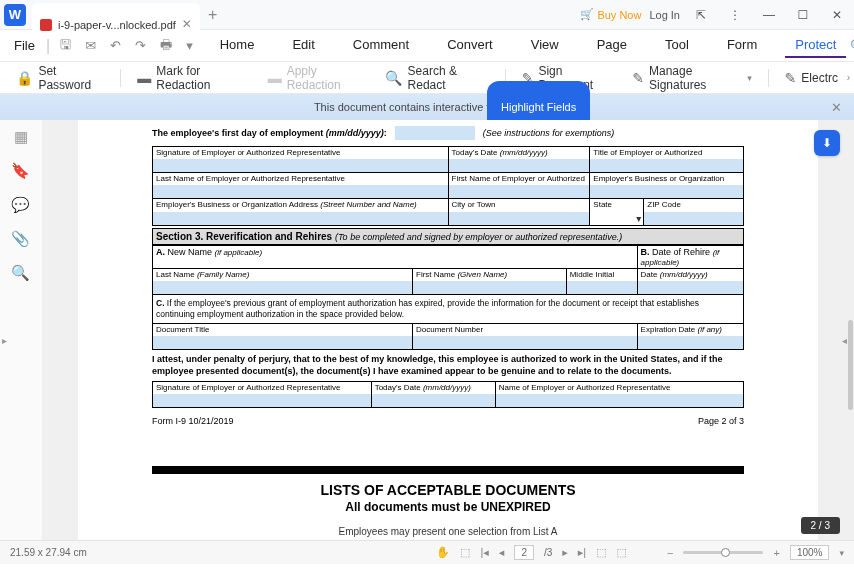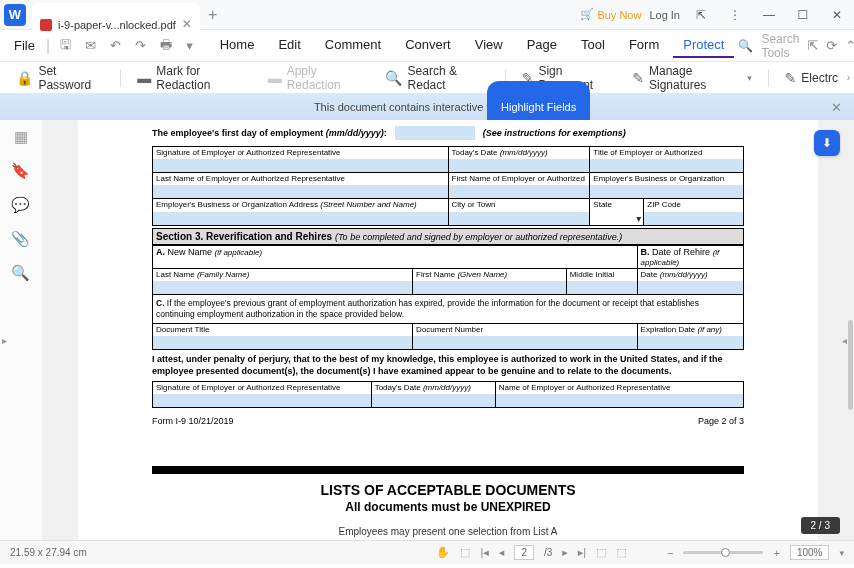--- a/index.html
+++ b/index.html
@@ -11,21 +11,21 @@
 .tab-close{margin-left:auto;color:#888;font-size:12px;cursor:pointer}
 .new-tab{color:#888;font-size:16px;margin-left:8px;cursor:pointer}
 .tb-right{margin-left:auto;display:flex;align-items:center;gap:8px;padding-right:4px}
 .buy-now{color:#f39c12;font-size:11px;display:flex;align-items:center;gap:3px}
 .login{font-size:11px;color:#555}
 .win-btn{width:26px;height:26px;display:flex;align-items:center;justify-content:center;color:#555;font-size:12px}
 .menubar{height:32px;display:flex;align-items:center;padding:0 8px;gap:4px;border-bottom:1px solid #e8e8e8}
 .file-menu{font-size:13px;color:#222;padding:4px 6px}
 .mb-icon{color:#888;font-size:13px;padding:3px 5px}
 .mb-sep{color:#ccc;margin:0 1px}
-.tabs-nav{display:flex;gap:4px;margin-left:8px}
+.tabs-nav{display:flex;gap:18px;margin-left:8px}
 .nav-tab{font-size:13px;color:#222;padding:4px 10px;cursor:pointer}
 .nav-tab.active{color:#2468e8;border-bottom:2px solid #4c1d95;font-weight:500}
 .search-tools{margin-left:auto;display:flex;align-items:center;gap:8px;color:#aaa;font-size:12px}
 .st-icon{color:#888;font-size:13px}
 .toolbar{height:32px;display:flex;align-items:center;padding:0 8px;gap:4px;border-bottom:1px solid #e8e8e8;background:#fff}
 .tool-btn{display:flex;align-items:center;gap:5px;font-size:12px;color:#333;padding:4px 8px;cursor:pointer}
 .tool-btn.disabled{color:#bbb}
 .tool-ico{font-size:14px;color:#666}
 .tool-btn.disabled .tool-ico{color:#ccc}
 .tb-sep{width:1px;height:18px;background:#e0e0e0;margin:0 4px}
@@ -36,21 +36,21 @@
 .banner-close{position:absolute;right:12px;color:#888;cursor:pointer;font-size:13px}
 .workspace{display:flex;height:420px;position:relative}
 .leftbar{width:42px;background:#fafafa;display:flex;flex-direction:column;align-items:center;padding-top:8px;gap:16px}
 .lb-icon{color:#999;font-size:15px;cursor:pointer}
 .canvas{flex:1;background:#f0f0f0;overflow:hidden;position:relative;display:flex;justify-content:center}
 .page{width:740px;background:#fff;margin-top:-28px;padding:0 74px 20px;position:relative;font-size:10px;color:#000}
 .cert-text{font-size:9px;margin-bottom:2px}
 .first-day{display:flex;align-items:center;gap:8px;margin:4px 0 6px}
 .first-day b{font-weight:bold;font-size:9px}
 .blue-box{background:#cfe3f7;height:14px;min-width:80px;display:inline-block}
-.instr{font-style:italic;font-weight:bold;font-size:9px}
+.instr{font-style:italic;font-weight:normal;font-size:9px}
 table{border-collapse:collapse;width:100%;font-size:9px}
 td{border:1px solid #000;padding:1px 3px;vertical-align:top;position:relative;height:26px}
 td .lbl{font-size:8px;display:block}
 td .it{font-style:italic;font-size:8px}
 .fill{position:absolute;left:0;right:0;bottom:0;height:13px;background:#cfe3f7}
 .sec-header{background:#dcdcdc;font-weight:bold;font-size:10px;padding:2px 3px;border:1px solid #000}
 .sec-header .sub{font-style:italic;font-weight:normal;font-size:9px}
 .state-cell{position:relative}
 .state-dd{position:absolute;right:2px;bottom:1px;font-size:10px;color:#333}
 .c-text{font-size:8.5px;padding:3px;line-height:1.3}

